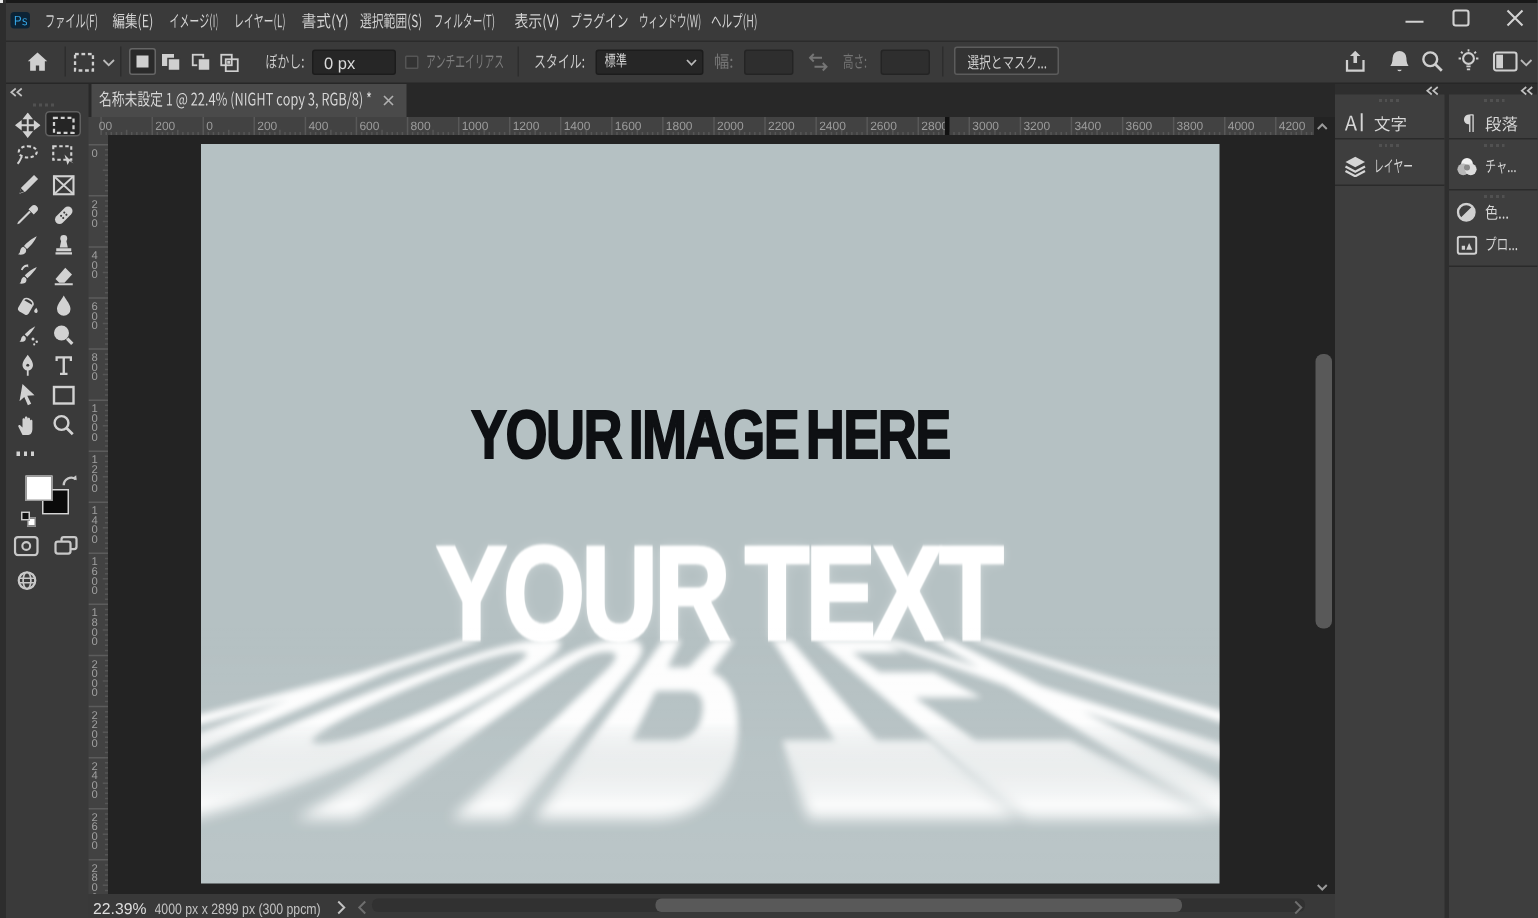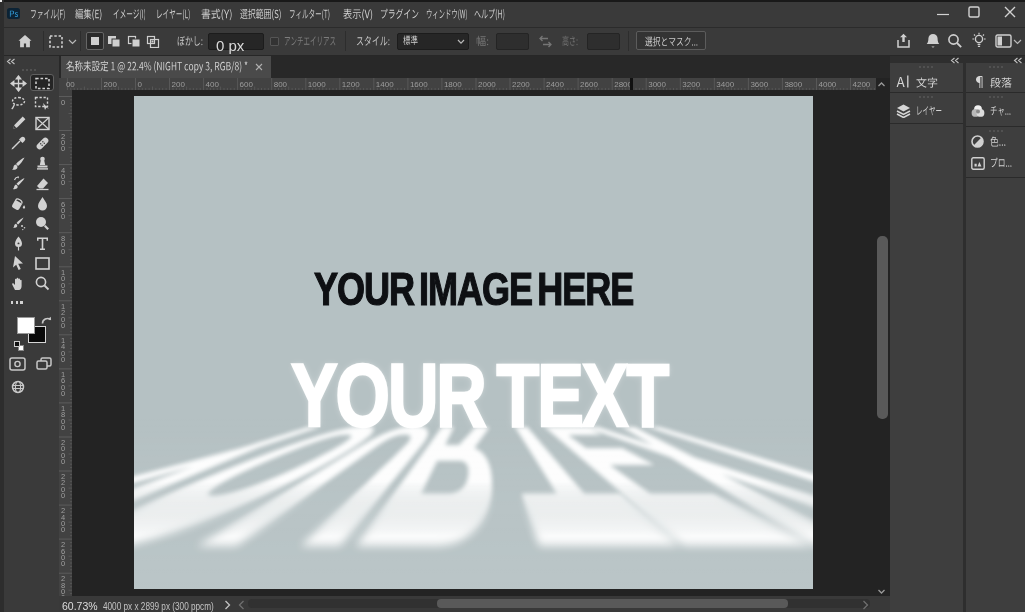--- a/index.html
+++ b/index.html
@@ -123,21 +123,21 @@
       <rect x="1.5" y="1.5" width="7" height="7" fill="none" stroke="#cfcfcf" stroke-width="1.2"></rect>
       <rect x="4.5" y="4.5" width="8" height="8" fill="none" stroke="#cfcfcf" stroke-width="1.2"></rect>
       <rect x="5.5" y="5.5" width="2" height="2" fill="#cfcfcf"></rect>
     </svg>
 <svg class="abs" style="left:177.0px;top:32.2px" width="26.0" height="17.9" viewBox="0 -13.11 26.00 17.85">
       <g transform="scale(0.7019 1)">
         <path fill="#cccccc" d="M2.6 -8.4 1.6 -8.5C1.6 -8.2 1.5 -8.0 1.5 -7.7C1.3 -6.8 1.0 -4.7 1.0 -3.0C1.0 -1.5 1.2 -0.2 1.4 0.6L2.2 0.5C2.2 0.4 2.2 0.2 2.2 0.1C2.2 0.0 2.2 -0.2 2.2 -0.4C2.4 -0.9 2.7 -2.1 3.0 -2.9L2.6 -3.2C2.4 -2.8 2.1 -2.1 1.9 -1.6C1.8 -2.1 1.8 -2.6 1.8 -3.2C1.8 -4.4 2.1 -6.6 2.4 -7.7C2.4 -7.9 2.5 -8.2 2.6 -8.4ZM10.4 -9.2 9.8 -9.1C10.1 -8.6 10.3 -8.0 10.5 -7.5L11.1 -7.7C10.9 -8.1 10.6 -8.8 10.4 -9.2ZM7.2 -1.9 7.2 -1.4C7.2 -0.8 7.0 -0.3 6.1 -0.3C5.3 -0.3 4.8 -0.6 4.8 -1.2C4.8 -1.7 5.3 -2.0 6.1 -2.0C6.5 -2.0 6.8 -2.0 7.2 -1.9ZM9.3 -8.9 8.7 -8.7C8.8 -8.5 8.9 -8.3 9.0 -8.0C7.8 -7.9 6.2 -7.8 4.5 -7.9V-7.1C5.4 -7.1 6.2 -7.1 7.1 -7.1V-5.3C6.2 -5.2 5.2 -5.3 4.3 -5.3L4.3 -4.5C5.2 -4.5 6.2 -4.4 7.1 -4.5C7.1 -3.9 7.1 -3.2 7.1 -2.6C6.8 -2.7 6.5 -2.7 6.1 -2.7C4.6 -2.7 4.0 -1.9 4.0 -1.1C4.0 -0.1 4.9 0.4 6.2 0.4C7.4 0.4 8.0 -0.1 8.0 -1.0L8.0 -1.5C8.7 -1.2 9.3 -0.7 9.9 -0.2L10.4 -0.9C9.8 -1.4 9.0 -2.1 8.0 -2.4C7.9 -3.1 7.9 -3.8 7.9 -4.5C8.7 -4.5 9.4 -4.6 10.0 -4.7V-5.5C9.3 -5.4 8.6 -5.3 7.9 -5.3V-7.2C8.4 -7.2 8.9 -7.2 9.3 -7.3L9.4 -7.1L9.9 -7.3C9.8 -7.8 9.5 -8.5 9.3 -8.9Z M20.1 -7.6 19.3 -7.2C20.1 -6.3 21.0 -4.3 21.3 -3.2L22.2 -3.6C21.8 -4.6 20.8 -6.7 20.1 -7.6ZM12.2 -6.3 12.3 -5.4C12.6 -5.4 13.0 -5.5 13.3 -5.5L14.7 -5.7C14.3 -4.1 13.5 -1.6 12.3 -0.0L13.3 0.4C14.5 -1.6 15.2 -4.1 15.6 -5.7C16.1 -5.8 16.6 -5.8 16.9 -5.8C17.6 -5.8 18.1 -5.6 18.1 -4.6C18.1 -3.4 17.9 -1.9 17.5 -1.1C17.3 -0.6 17.0 -0.6 16.5 -0.6C16.2 -0.6 15.6 -0.6 15.1 -0.8L15.3 0.2C15.7 0.2 16.2 0.3 16.6 0.3C17.4 0.3 17.9 0.1 18.3 -0.6C18.7 -1.6 18.9 -3.4 18.9 -4.7C18.9 -6.2 18.1 -6.6 17.1 -6.6C16.8 -6.6 16.4 -6.6 15.8 -6.5L16.1 -8.1C16.2 -8.4 16.2 -8.6 16.2 -8.8L15.2 -8.9C15.2 -8.2 15.1 -7.3 14.9 -6.5C14.2 -6.4 13.6 -6.4 13.2 -6.3C12.8 -6.3 12.5 -6.3 12.2 -6.3Z M26.4 -8.8 25.3 -8.8C25.4 -8.5 25.4 -8.1 25.4 -7.7C25.4 -6.5 25.3 -3.6 25.3 -1.9C25.3 -0.1 26.4 0.6 28.0 0.6C30.5 0.6 32.0 -0.8 32.7 -1.9L32.1 -2.7C31.3 -1.5 30.1 -0.4 28.1 -0.4C27.0 -0.4 26.2 -0.8 26.2 -2.0C26.2 -3.7 26.3 -6.4 26.3 -7.7C26.4 -8.0 26.4 -8.4 26.4 -8.8Z M35.5 -4.4C35.9 -4.4 36.2 -4.7 36.2 -5.2C36.2 -5.7 35.9 -6.0 35.5 -6.0C35.1 -6.0 34.7 -5.7 34.7 -5.2C34.7 -4.7 35.1 -4.4 35.5 -4.4ZM35.5 0.1C35.9 0.1 36.2 -0.2 36.2 -0.6C36.2 -1.1 35.9 -1.4 35.5 -1.4C35.1 -1.4 34.7 -1.1 34.7 -0.6C34.7 -0.2 35.1 0.1 35.5 0.1Z"></path>
       </g>
     </svg>
 <div class="abs" style="left:208px;top:33px;width:56px;height:17px;background:#262626;border:1px solid #1c1c1c;border-radius:2px"></div>
-<span class="lat" style="left:216px;top:37px;font-size:15px;color:#dadada">0 px</span>
+<span class="lat" style="left:216px;top:37px;font-size:11px;color:#dadada">0 px</span>
 <div class="abs" style="left:270px;top:37px;width:9px;height:9px;background:#333;border:1px solid #555;border-radius:1px"></div>
 <svg class="abs" style="left:284.0px;top:32.2px" width="52.0" height="17.9" viewBox="0 -13.11 52.00 17.85">
       <g transform="scale(0.5752 1)">
         <path fill="#7d7d7d" d="M10.5 -7.6 10.0 -8.2C9.8 -8.1 9.4 -8.1 9.2 -8.1C8.5 -8.1 3.2 -8.1 2.7 -8.1C2.3 -8.1 1.8 -8.1 1.4 -8.2V-7.2C1.8 -7.2 2.3 -7.2 2.7 -7.2C3.2 -7.2 8.3 -7.2 9.1 -7.2C8.8 -6.5 7.7 -5.3 6.7 -4.7L7.4 -4.1C8.7 -5.0 9.8 -6.5 10.2 -7.2C10.3 -7.4 10.4 -7.5 10.5 -7.6ZM6.0 -6.1H5.0C5.0 -5.9 5.0 -5.6 5.0 -5.3C5.0 -3.4 4.8 -1.8 3.0 -0.8C2.7 -0.5 2.3 -0.4 2.0 -0.3L2.9 0.4C5.7 -1.0 6.0 -3.1 6.0 -6.1Z M13.9 -8.3 13.2 -7.6C14.1 -7.0 15.5 -5.8 16.0 -5.2L16.7 -5.9C16.1 -6.6 14.7 -7.8 13.9 -8.3ZM12.9 -0.7 13.5 0.2C15.4 -0.1 16.8 -0.8 17.9 -1.5C19.6 -2.6 21.0 -4.1 21.7 -5.6L21.2 -6.5C20.5 -5.1 19.2 -3.5 17.4 -2.4C16.3 -1.7 14.9 -1.0 12.9 -0.7Z M23.6 -5.2V-4.2C23.9 -4.2 24.2 -4.3 24.6 -4.3H28.0C27.8 -2.2 26.9 -1.0 25.1 -0.2L26.0 0.5C27.9 -0.7 28.8 -2.2 28.9 -4.3H32.0C32.3 -4.3 32.7 -4.2 32.9 -4.2V-5.2C32.7 -5.1 32.3 -5.1 32.0 -5.1H28.9V-7.3C29.7 -7.4 30.6 -7.6 31.2 -7.7C31.3 -7.8 31.5 -7.8 31.8 -7.9L31.2 -8.7C30.6 -8.4 29.3 -8.2 28.3 -8.0C27.1 -7.9 25.3 -7.8 24.5 -7.9L24.7 -7.0C25.6 -7.0 26.8 -7.1 28.0 -7.2V-5.1H24.6C24.2 -5.1 23.9 -5.1 23.6 -5.2Z M34.8 -1.5V-0.5C35.2 -0.5 35.5 -0.5 35.8 -0.5H43.3C43.5 -0.5 43.9 -0.5 44.3 -0.5V-1.5C44.0 -1.4 43.7 -1.4 43.3 -1.4H40.0V-6.6H42.7C43.0 -6.6 43.4 -6.6 43.7 -6.6V-7.6C43.4 -7.5 43.0 -7.5 42.7 -7.5H36.5C36.3 -7.5 35.8 -7.5 35.5 -7.6V-6.6C35.8 -6.6 36.3 -6.6 36.5 -6.6H39.0V-1.4H35.8C35.5 -1.4 35.2 -1.4 34.8 -1.5Z M46.2 -4.1 46.6 -3.2C48.2 -3.7 49.7 -4.4 50.9 -5.0V-0.9C50.9 -0.4 50.9 0.1 50.9 0.4H52.0C51.9 0.1 51.9 -0.4 51.9 -0.9V-5.6C53.1 -6.4 54.1 -7.3 55.0 -8.1L54.2 -8.8C53.4 -7.9 52.3 -6.9 51.1 -6.2C49.9 -5.4 48.1 -4.6 46.2 -4.1Z M65.3 -8.6H64.2C64.2 -8.3 64.3 -8.0 64.3 -7.6C64.3 -7.2 64.3 -6.2 64.3 -5.8C64.3 -3.7 64.1 -2.8 63.3 -1.8C62.6 -1.0 61.7 -0.6 60.6 -0.3L61.4 0.5C62.2 0.2 63.3 -0.3 64.0 -1.2C64.9 -2.2 65.2 -3.1 65.2 -5.8C65.2 -6.2 65.2 -7.1 65.2 -7.6C65.2 -8.0 65.2 -8.3 65.3 -8.6ZM60.0 -8.5H59.0C59.0 -8.3 59.0 -7.9 59.0 -7.7C59.0 -7.3 59.0 -4.4 59.0 -3.9C59.0 -3.6 59.0 -3.2 59.0 -3.0H60.0C60.0 -3.2 60.0 -3.6 60.0 -3.9C60.0 -4.4 60.0 -7.3 60.0 -7.7C60.0 -7.9 60.0 -8.3 60.0 -8.5Z M78.3 -7.6 77.8 -8.2C77.6 -8.1 77.2 -8.1 77.0 -8.1C76.3 -8.1 71.0 -8.1 70.5 -8.1C70.1 -8.1 69.6 -8.1 69.2 -8.2V-7.2C69.6 -7.2 70.1 -7.2 70.5 -7.2C71.0 -7.2 76.1 -7.2 76.9 -7.2C76.6 -6.5 75.5 -5.3 74.5 -4.7L75.2 -4.1C76.5 -5.0 77.6 -6.5 78.0 -7.2C78.1 -7.4 78.2 -7.5 78.3 -7.6ZM73.8 -6.1H72.8C72.8 -5.9 72.8 -5.6 72.8 -5.3C72.8 -3.4 72.6 -1.8 70.8 -0.8C70.5 -0.5 70.1 -0.4 69.8 -0.3L70.7 0.4C73.5 -1.0 73.8 -3.1 73.8 -6.1Z M88.1 -7.6 87.6 -8.0C87.4 -7.9 87.1 -7.9 86.7 -7.9C86.3 -7.9 82.8 -7.9 82.4 -7.9C82.0 -7.9 81.4 -8.0 81.2 -8.0V-6.9C81.3 -7.0 82.0 -7.0 82.4 -7.0C82.7 -7.0 86.4 -7.0 86.8 -7.0C86.5 -6.1 85.7 -4.7 84.9 -3.9C83.7 -2.6 82.0 -1.2 80.2 -0.5L81.0 0.2C82.6 -0.5 84.2 -1.8 85.4 -3.1C86.5 -2.0 87.7 -0.7 88.5 0.3L89.3 -0.4C88.5 -1.3 87.1 -2.7 86.0 -3.8C86.8 -4.8 87.5 -6.1 87.9 -7.1C87.9 -7.2 88.1 -7.5 88.1 -7.6Z"></path>
       </g>
     </svg>
 <div class="abs" style="left:345px;top:31px;width:1px;height:20px;background:#2d2d2d"></div>
 <svg class="abs" style="left:356.0px;top:32.2px" width="34.0" height="17.9" viewBox="0 -13.11 34.00 17.85">
       <g transform="scale(0.7033 1)">
         <path fill="#cccccc" d="M9.0 -7.6 8.5 -8.0C8.3 -7.9 8.0 -7.9 7.6 -7.9C7.2 -7.9 3.7 -7.9 3.3 -7.9C2.9 -7.9 2.3 -8.0 2.1 -8.0V-6.9C2.2 -7.0 2.9 -7.0 3.3 -7.0C3.6 -7.0 7.3 -7.0 7.7 -7.0C7.4 -6.1 6.6 -4.7 5.8 -3.9C4.6 -2.6 2.9 -1.2 1.1 -0.5L1.9 0.2C3.5 -0.5 5.1 -1.8 6.3 -3.1C7.4 -2.0 8.6 -0.7 9.4 0.3L10.2 -0.4C9.4 -1.3 8.0 -2.7 6.9 -3.8C7.7 -4.8 8.4 -6.1 8.8 -7.1C8.8 -7.2 9.0 -7.5 9.0 -7.6Z M17.4 -8.9 16.3 -9.2C16.3 -8.9 16.1 -8.5 16.0 -8.3C15.4 -7.3 14.3 -5.6 12.3 -4.4L13.1 -3.8C14.4 -4.7 15.4 -5.8 16.1 -6.8H19.9C19.7 -5.9 19.1 -4.6 18.4 -3.6C17.6 -4.2 16.7 -4.7 16.0 -5.2L15.4 -4.6C16.1 -4.1 17.0 -3.5 17.8 -2.9C16.8 -1.8 15.3 -0.8 13.4 -0.2L14.2 0.5C16.1 -0.2 17.5 -1.3 18.5 -2.4C19.0 -2.0 19.4 -1.6 19.8 -1.3L20.4 -2.1C20.1 -2.4 19.6 -2.8 19.1 -3.1C20.0 -4.3 20.6 -5.6 20.9 -6.6C21.0 -6.8 21.1 -7.1 21.2 -7.2L20.4 -7.7C20.2 -7.6 20.0 -7.6 19.7 -7.6H16.6L16.8 -8.0C17.0 -8.2 17.2 -8.6 17.4 -8.9Z M23.6 -4.1 24.0 -3.2C25.6 -3.7 27.1 -4.4 28.3 -5.0V-0.9C28.3 -0.4 28.3 0.1 28.3 0.4H29.4C29.3 0.1 29.3 -0.4 29.3 -0.9V-5.6C30.5 -6.4 31.5 -7.3 32.4 -8.1L31.6 -8.8C30.8 -7.9 29.7 -6.9 28.5 -6.2C27.3 -5.4 25.5 -4.6 23.6 -4.1Z M39.8 -0.2 40.4 0.3C40.5 0.2 40.6 0.1 40.8 0.0C42.1 -0.6 43.7 -1.8 44.7 -3.1L44.1 -3.9C43.3 -2.6 41.9 -1.6 40.8 -1.1C40.8 -1.5 40.8 -6.9 40.8 -7.6C40.8 -8.1 40.9 -8.4 40.9 -8.5H39.8C39.8 -8.4 39.9 -8.1 39.9 -7.6C39.9 -6.9 39.9 -1.4 39.9 -0.9C39.9 -0.6 39.9 -0.4 39.8 -0.2ZM34.6 -0.3 35.5 0.3C36.4 -0.5 37.2 -1.6 37.5 -2.8C37.8 -4.0 37.9 -6.4 37.9 -7.6C37.9 -8.0 37.9 -8.3 37.9 -8.4H36.9C36.9 -8.2 37.0 -8.0 37.0 -7.6C37.0 -6.4 36.9 -4.1 36.6 -3.1C36.3 -2.0 35.6 -1.0 34.6 -0.3Z M46.8 -4.4C47.2 -4.4 47.5 -4.7 47.5 -5.2C47.5 -5.7 47.2 -6.0 46.8 -6.0C46.4 -6.0 46.0 -5.7 46.0 -5.2C46.0 -4.7 46.4 -4.4 46.8 -4.4ZM46.8 0.1C47.2 0.1 47.5 -0.2 47.5 -0.6C47.5 -1.1 47.2 -1.4 46.8 -1.4C46.4 -1.4 46.0 -1.1 46.0 -0.6C46.0 -0.2 46.4 0.1 46.8 0.1Z"></path>
@@ -688,21 +688,21 @@
 <div class="abs" style="left:180.3px;top:171.4px;white-space:nowrap;font-weight:bold;font-size:45.7px;line-height:1;color:#0e1013;-webkit-text-stroke:1.2px #0e1013;word-spacing:-5px;letter-spacing:-1.3px;transform:scaleX(0.789);transform-origin:0 0;">YOUR IMAGE HERE</div>
 <div class="abs" style="left:0;top:320px;width:679px;height:173px;background:linear-gradient(rgba(255,255,255,0) 0%,rgba(255,255,255,0.05) 45%,rgba(255,255,255,0.08) 100%)"></div>
 </div>
 <div class="abs" style="left:877px;top:236px;width:11px;height:183px;background:#595959;border-radius:5px"></div>
 <svg class="abs" style="left:877px;top:81px" width="9" height="7" viewBox="0 0 9 7">
       <path d="M1.5 5L4.5 2l3 3" stroke="#9a9a9a" stroke-width="1.3" fill="none"></path>
     </svg>
 <svg class="abs" style="left:877px;top:588px" width="9" height="7" viewBox="0 0 9 7">
       <path d="M1.5 2l3 3 3-3" stroke="#9a9a9a" stroke-width="1.3" fill="none"></path>
     </svg>
-<span class="lat" style="left:62px;top:600px;font-size:10.5px;color:#dedede">60.73%</span>
+<span class="lat" style="left:62px;top:600px;font-size:10.5px;color:#dedede">22.39%</span>
 <span class="lat" style="left:103px;top:600.5px;font-size:10px;color:#c3c3c3;display:inline-block;transform:scaleX(0.82);transform-origin:0 0">4000 px x 2899 px (300 ppcm)</span>
 <svg class="abs" style="left:224px;top:600px" width="7" height="10" viewBox="0 0 7 10">
       <path d="M1.5 1l4 4-4 4" stroke="#c3c3c3" stroke-width="1.3" fill="none"></path>
     </svg>
 <svg class="abs" style="left:238px;top:600px" width="7" height="10" viewBox="0 0 7 10">
       <path d="M5.5 1l-4 4 4 4" stroke="#6f6f6f" stroke-width="1.3" fill="none"></path>
     </svg>
 <div class="abs" style="left:248px;top:599px;width:622px;height:9px;background:#313131;border-radius:4px"></div>
 <div class="abs" style="left:437px;top:599px;width:351px;height:9px;background:#595959;border-radius:4px"></div>
 <svg class="abs" style="left:862px;top:600px" width="7" height="10" viewBox="0 0 7 10">

